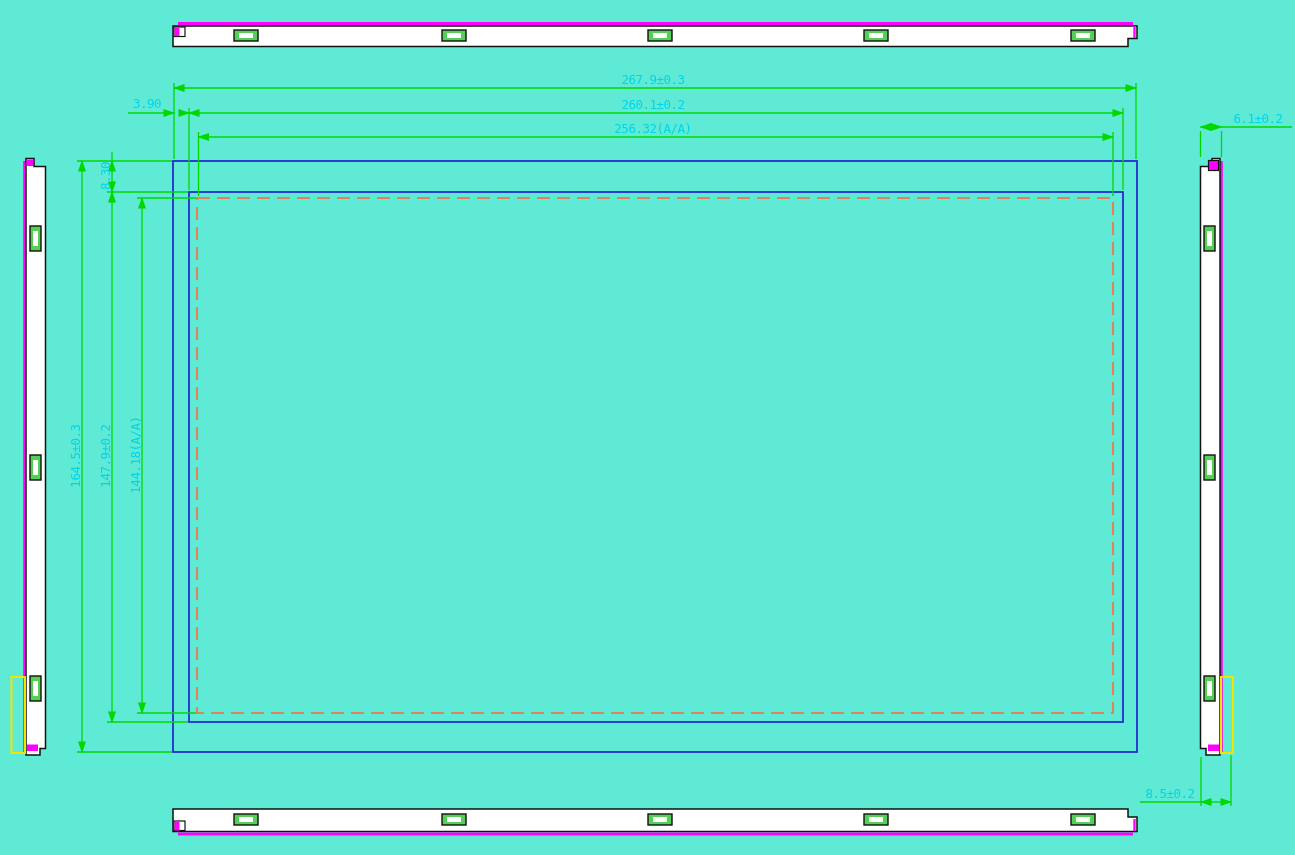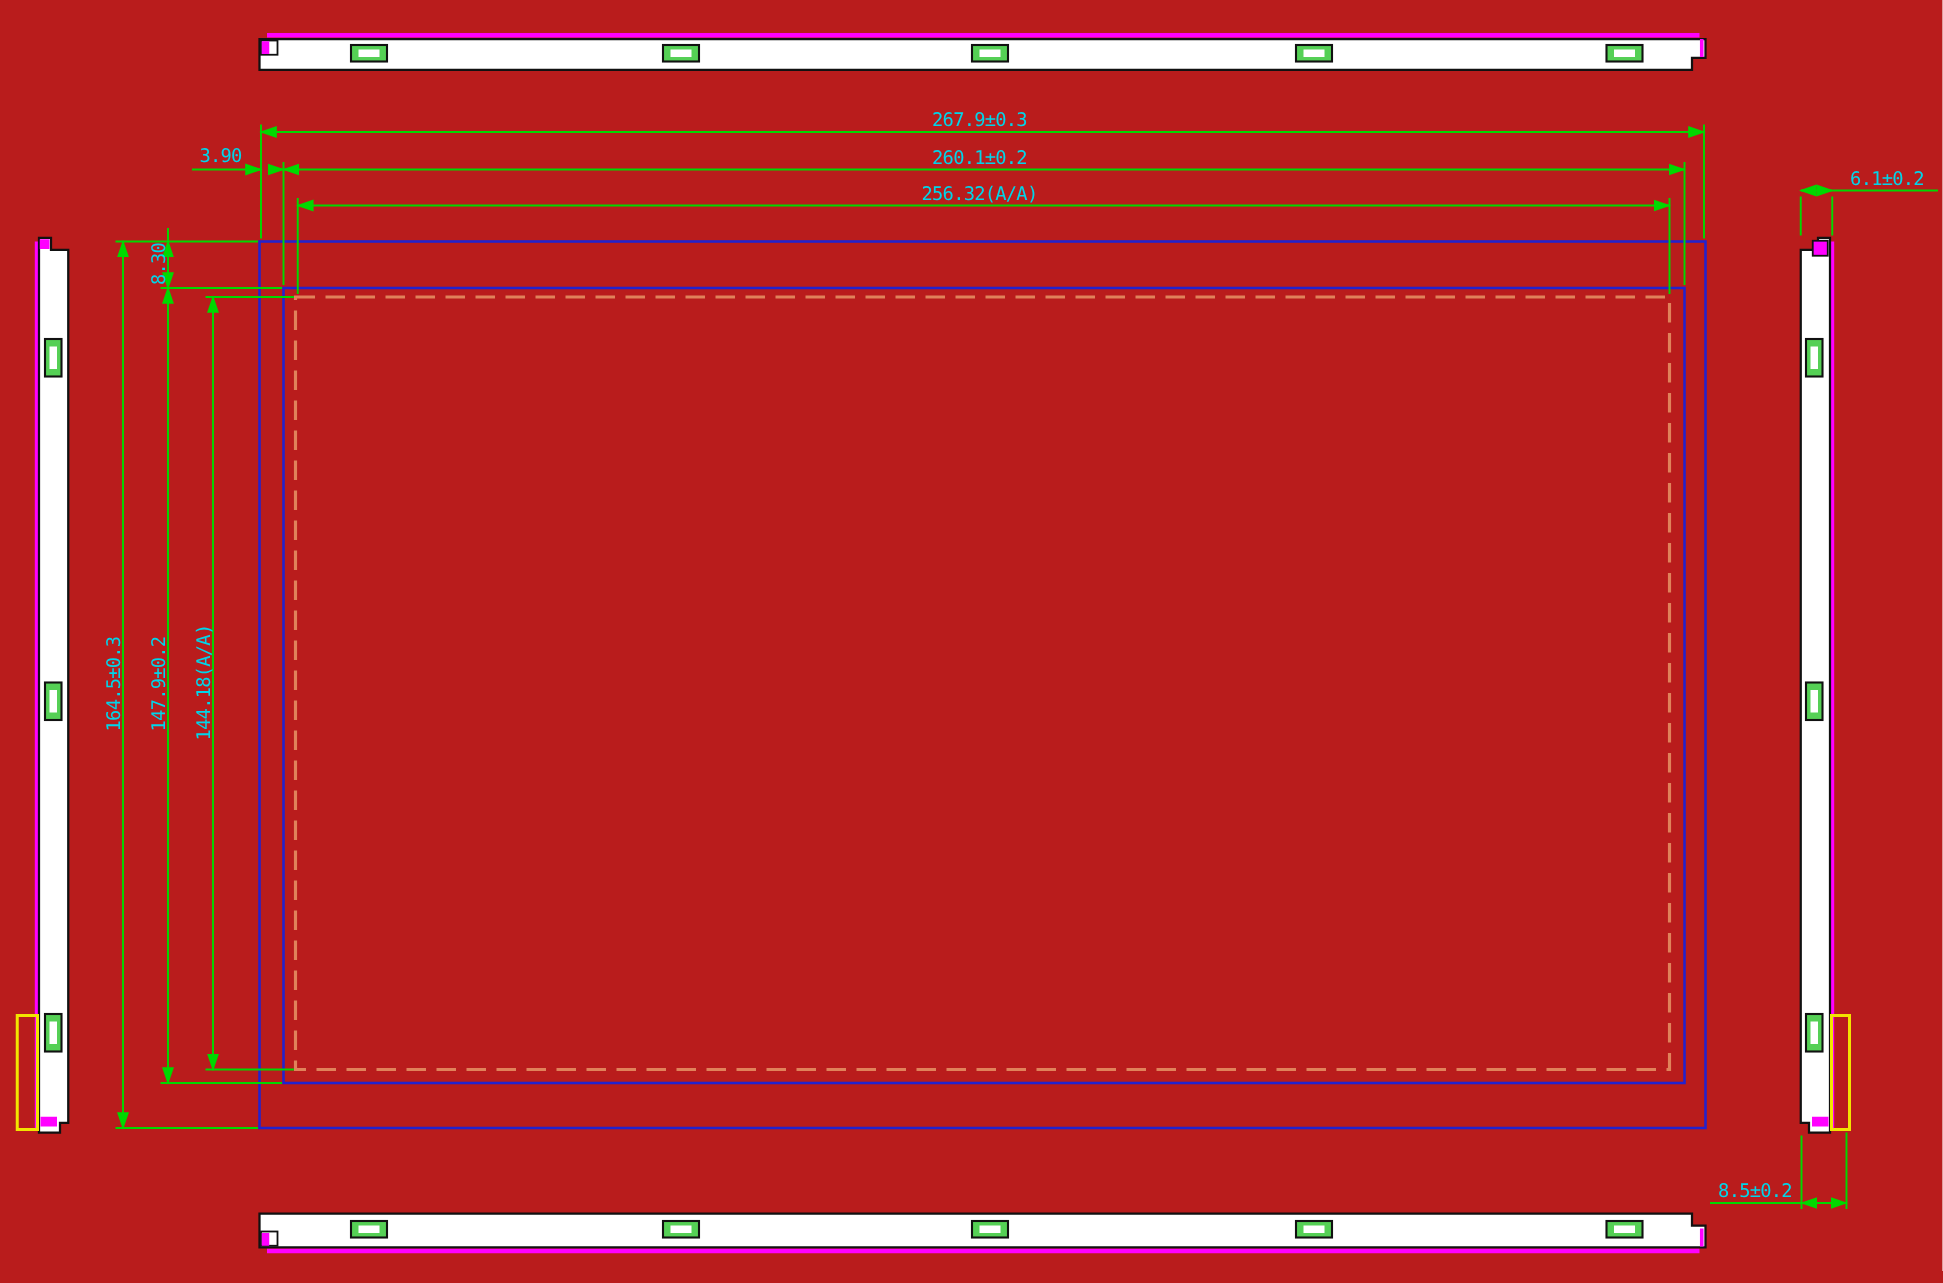--- a/index.html
+++ b/index.html
@@ -1,16 +1,16 @@
 <!DOCTYPE html>
 <html><head>
 <meta charset="utf-8">
 <style>
   html,body{margin:0;padding:0;background:#ffffff;}
-  #stage{position:relative;width:1295px;height:855px;background:#b91c1c;overflow:hidden;
+  #stage{position:relative;width:1295px;height:855px;background:#5eead4;overflow:hidden;
          font-family:"DejaVu Sans Mono","Liberation Mono",monospace;text-align:center;}
   svg{display:block;}
   .blk{fill:#ffffff;stroke:#111111;stroke-width:1.5;}
   .mag{stroke:#ff00ff;fill:none;}
   .magf{fill:#ff00ff;stroke:none;}
   .blue{fill:none;stroke:#2222cf;stroke-width:1.7;}
   .dash{fill:none;stroke:#e0825a;stroke-width:2.1;stroke-dasharray:13 7;}
   .dim{fill:none;stroke:#00d800;stroke-width:1.3;}
   .dimtxt{fill:#00d5ea;font-family:"DejaVu Sans Mono","Liberation Mono",monospace;
           font-size:12.5px;letter-spacing:-0.5px;}

